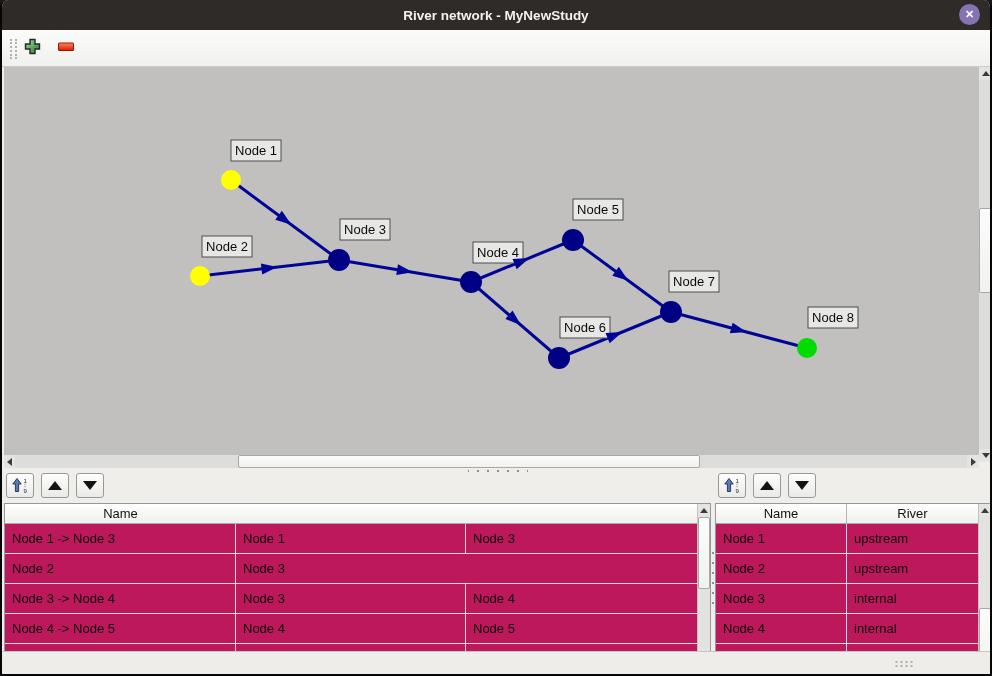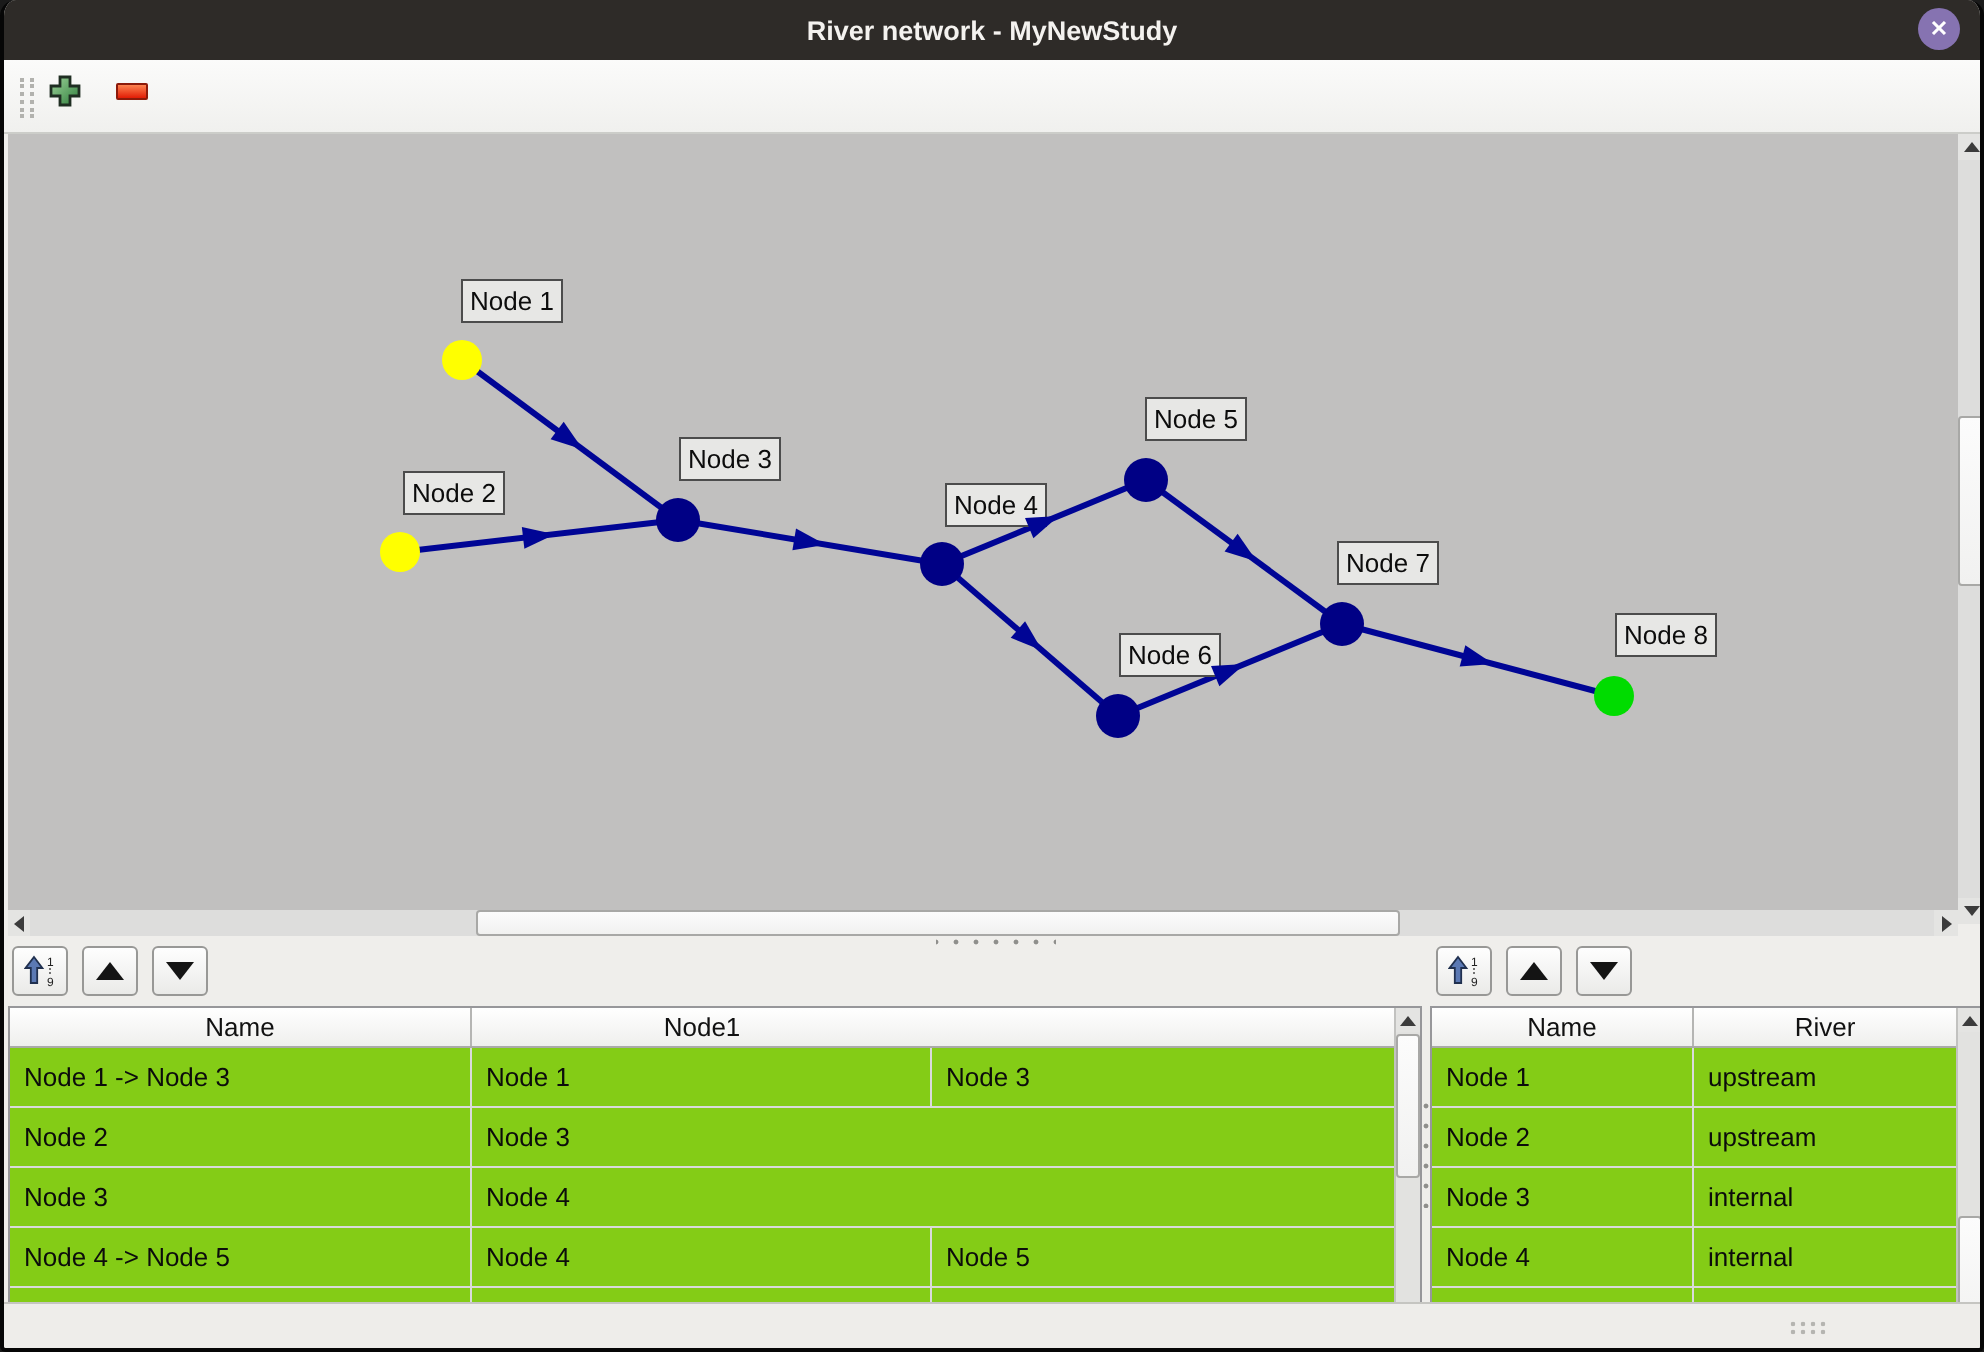--- a/index.html
+++ b/index.html
@@ -83,21 +83,21 @@
   
   .table { position:absolute; top:503px; height:181px; background:#fff; border:1px solid #97979a; overflow:hidden; }
   #branch-table { left:2px; width:707px; }
   #node-table   { left:713px; width:277px; }
   .thead { display:grid; height:20px; margin-right:13px;
     background:linear-gradient(#ffffff,#efefed); border-bottom:1px solid #aaaaa8; }
   .th { font-size:13px; line-height:19px; text-align:center; color:#111;
     border-right:1px solid #b5b5b3; overflow:hidden; }
   .th:last-child { border-right:none; }
   .tbody { margin-right:13px; }
-  .tr { display:grid; height:30px; border-bottom:1px solid #dadada; background:#84cc16; }
+  .tr { display:grid; height:30px; border-bottom:1px solid #dadada; background:#be185d; }
   .tr.partial { height:8px; border-bottom:none; }
   .td { font-size:13px; line-height:29px; padding-left:7px; color:#0c0c0c;
     border-right:1px solid #dadada; white-space:nowrap; overflow:hidden; }
   .td:last-child { border-right:none; }
   .cols3 { grid-template-columns:231px 230px 231px; }
   .cols2 { grid-template-columns:131px 131px; }
   .tscroll { position:absolute; right:0; top:0; bottom:0; width:13px; background:#e2e2e0; border-left:1px solid #c2c2c0; }
   .tscroll .up   { top:0; left:0; right:0; height:12px; }
   .tscroll .down { bottom:0; left:0; right:0; height:12px; }
   #branch-table .sb-handle { top:13px; height:72px; left:0; right:0; }
@@ -245,33 +245,33 @@
         <div class="tri-up"></div>
       </div>
     <div class="btn">
         <div class="tri-down"></div>
       </div>
   </div>
 
   <div id="branch-table" class="table">
     <div class="thead cols3">
         <div class="th">Name</div>
-        <div class="th">Node1</div>
       </div>
     <div class="tbody">
         <div class="tr cols3">
           <div class="td">Node 1 -&gt; Node 3</div>
           <div class="td">Node 1</div>
           <div class="td">Node 3</div>
         </div>
         <div class="tr cols3">
           <div class="td">Node 2</div>
           <div class="td">Node 3</div>
         </div>
         <div class="tr cols3">
+          <div class="td">Node 3 -&gt; Node 4</div>
           <div class="td">Node 3</div>
           <div class="td">Node 4</div>
         </div>
         <div class="tr cols3">
           <div class="td">Node 4 -&gt; Node 5</div>
           <div class="td">Node 4</div>
           <div class="td">Node 5</div>
         </div>
         <div class="tr partial cols3">
           <div class="td"></div>

